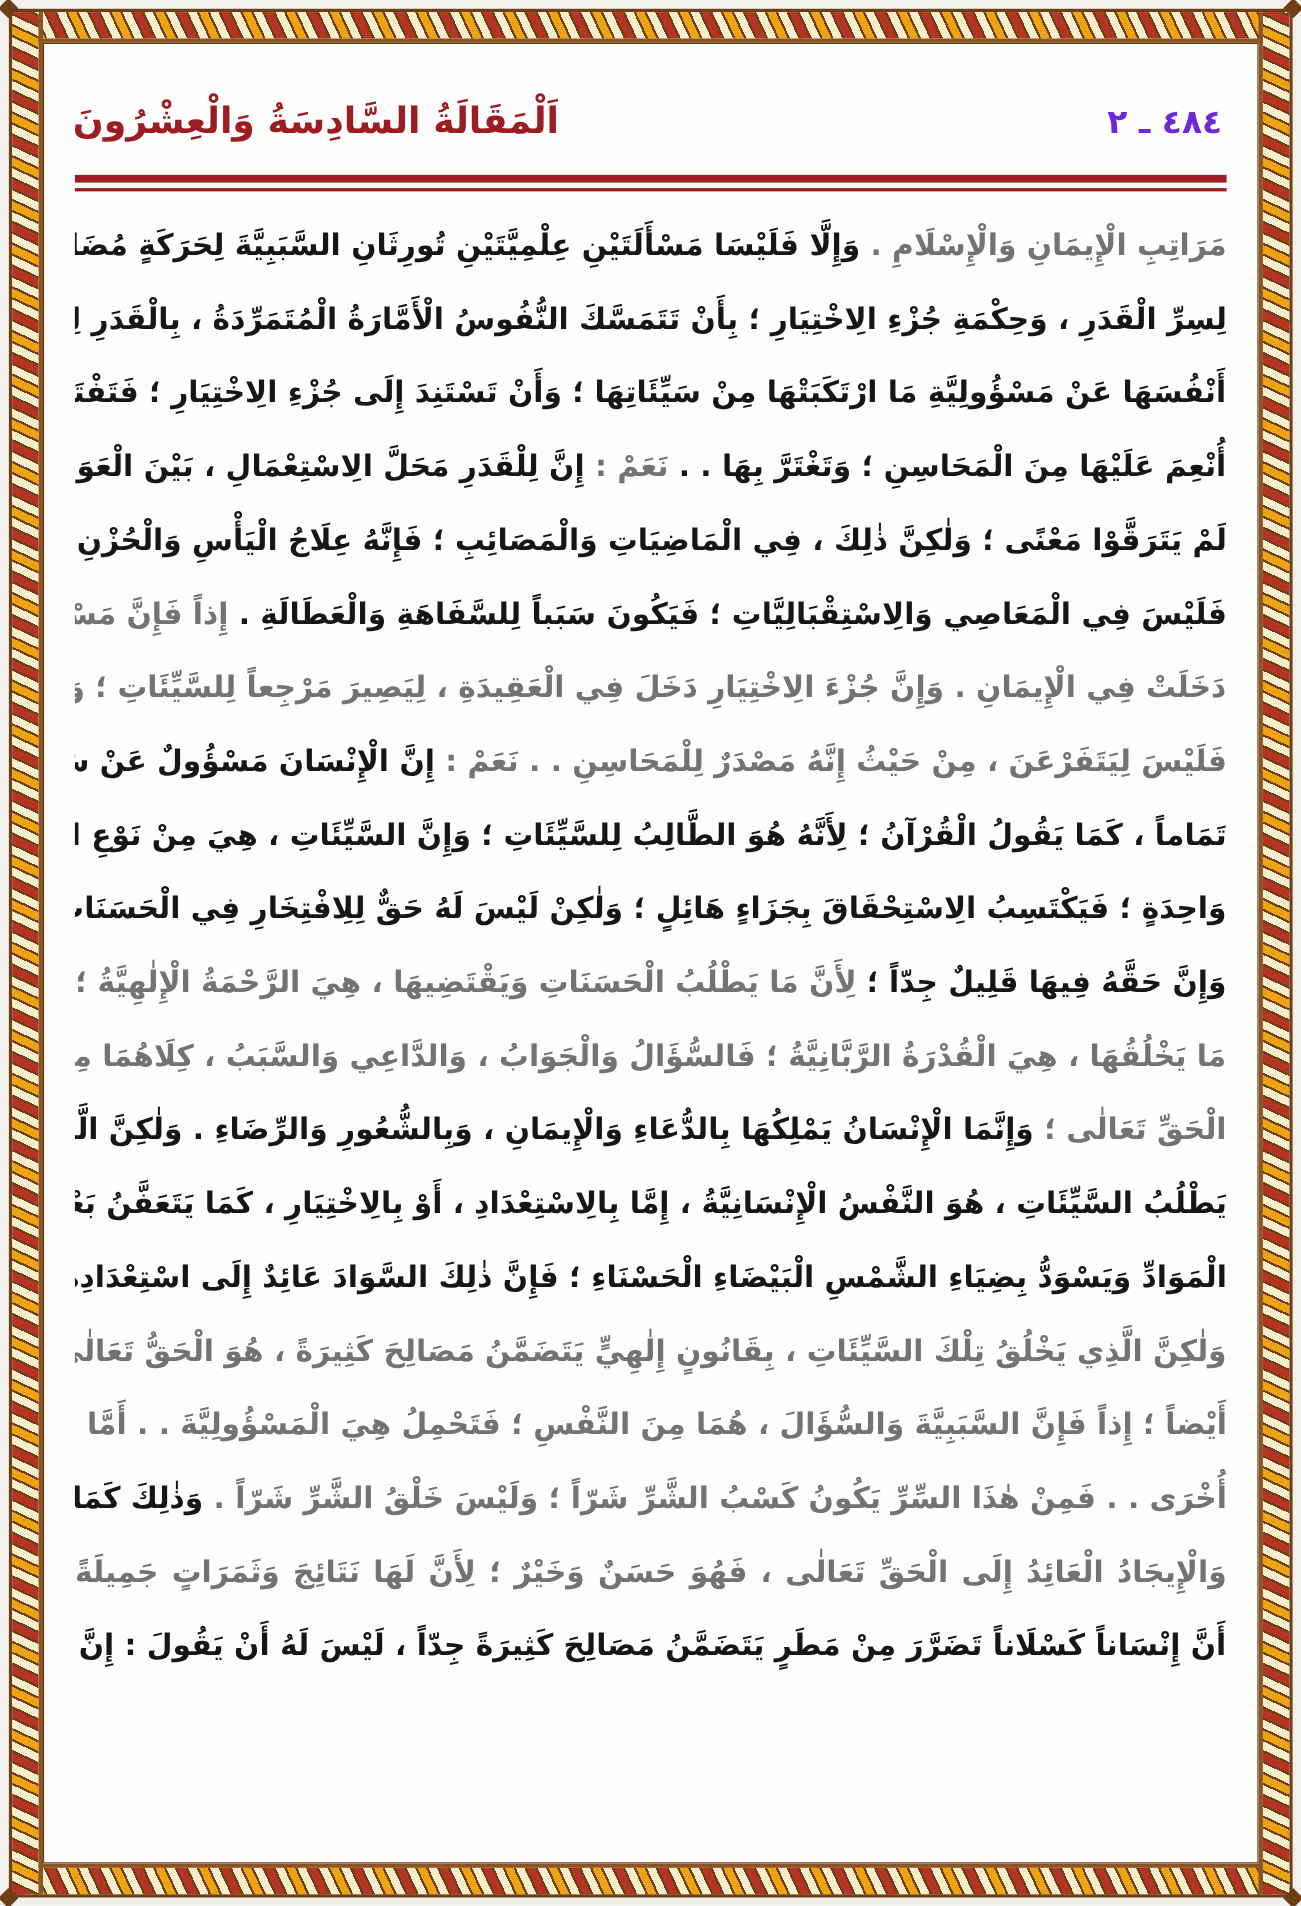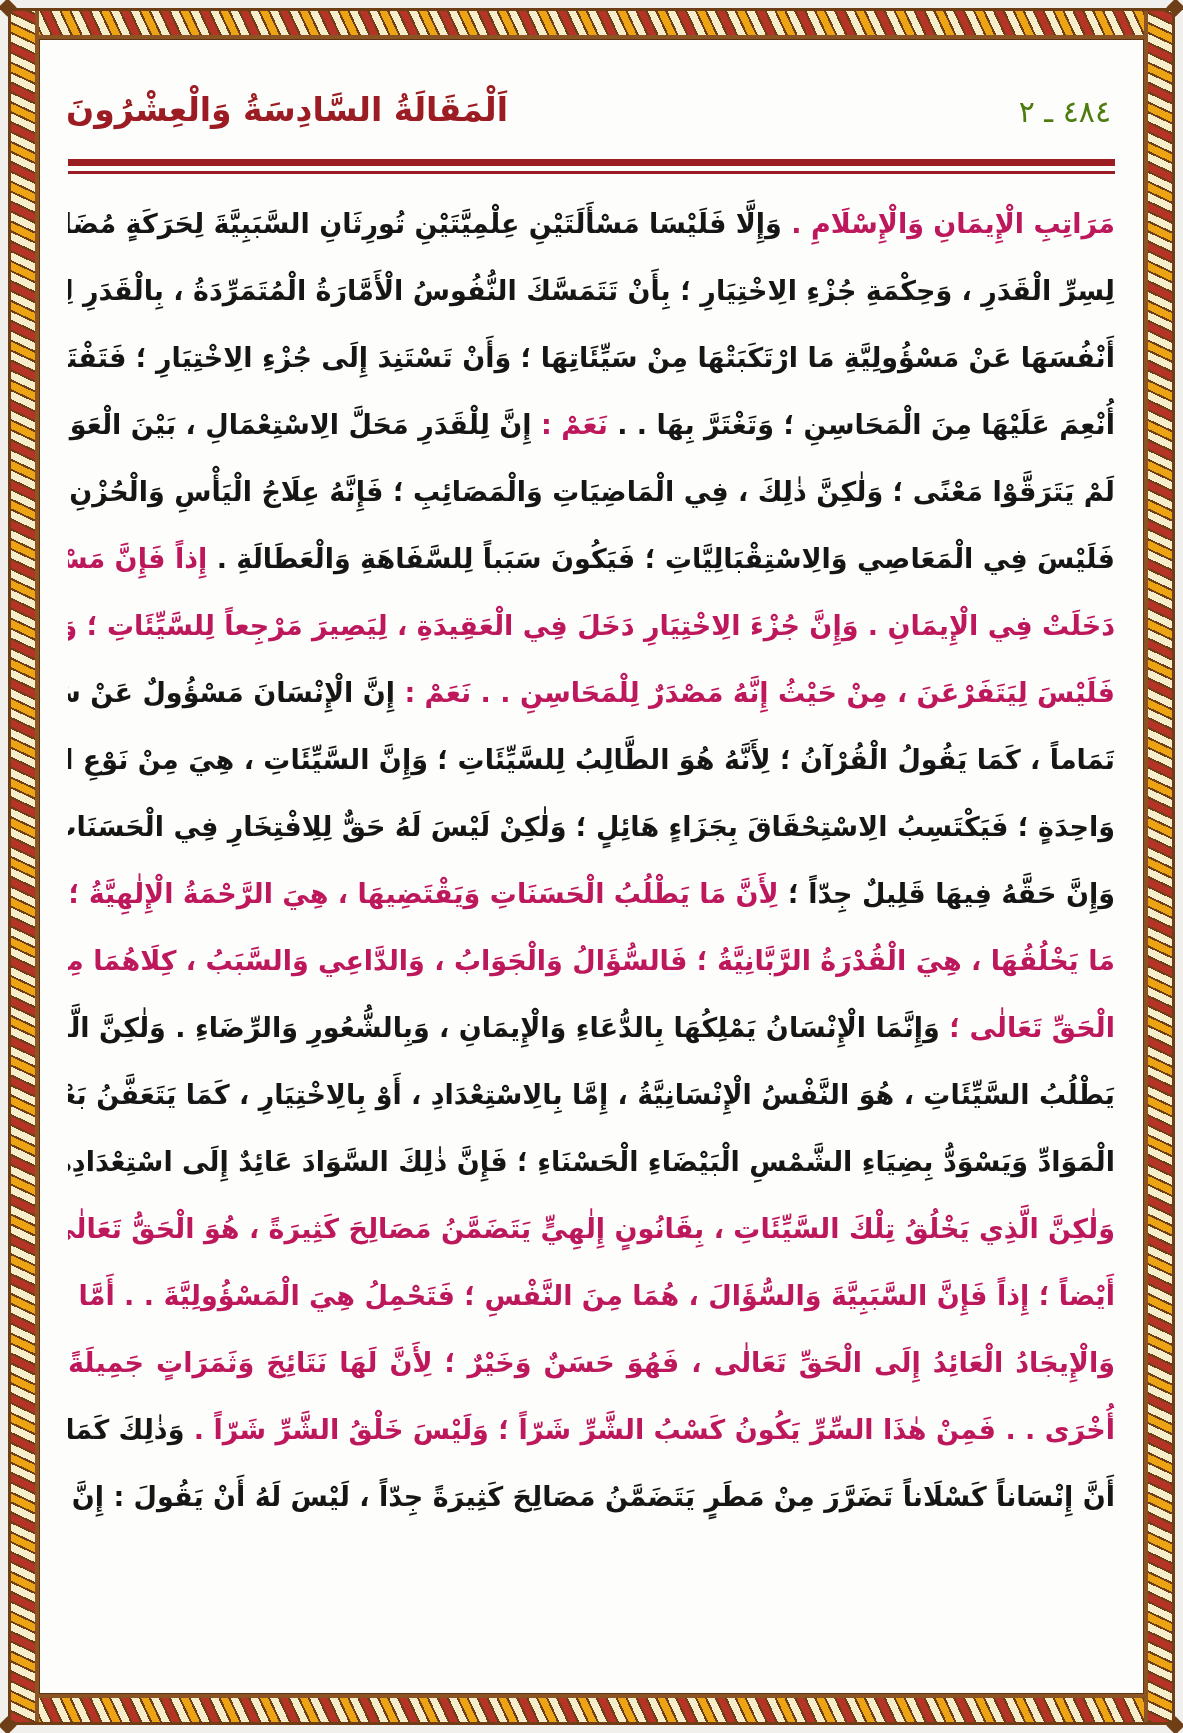--- a/index.html
+++ b/index.html
@@ -43,21 +43,21 @@
     position:absolute;inset:28px;
     background:#fdfdfb;
     border:1px solid #5f3410;
     padding:26px 26px 0 26px;
     box-sizing:border-box;
   }
   
   .header{position:relative;height:108px;}
   .page-number{
     position:absolute;top:28px;right:6px;
-    color:#4d7c0f;font-size:30px;font-weight:normal;
+    color:#6d28d9;font-size:30px;font-weight:bold;
     letter-spacing:2px;white-space:nowrap;
   }
   .page-title{
     position:absolute;top:24px;left:0;right:0;
     text-align:left;
     color:#9b1d23;font-size:33px;font-weight:bold;
     white-space:nowrap;
   }
   .double-rule{
     position:absolute;left:2px;right:2px;bottom:0;
@@ -73,21 +73,21 @@
     overflow:hidden;
     height:67px;
     line-height:67px;
     font-size:27px;
     font-weight:bold;
     text-align:justify;
     text-align-last:justify;
     color:#161616;
   }
   .line span.black{color:#161616;}
-  .line span.red{color:#be185d;}
+  .line span.red{color:#737373;}
 </style>
 </head>
 <body>
 
 <div class="page">
 
   <div class="frame">
     <div class="strip h top"></div>
     <div class="strip h bottom"></div>
     <div class="strip v left"></div>
@@ -112,22 +112,22 @@
           <div class="line"><span class="red">فَلَيْسَ لِيَتَفَرْعَنَ ، مِنْ حَيْثُ إِنَّهُ مَصْدَرٌ لِلْمَحَاسِنِ . . نَعَمْ : </span><span class="black">إِنَّ الْإِنْسَانَ مَسْؤُولٌ عَنْ سَيِّئَاتِهِ</span></div>
           <div class="line"><span class="black">تَمَاماً ، كَمَا يَقُولُ الْقُرْآنُ ؛ لِأَنَّهُ هُوَ الطَّالِبُ لِلسَّيِّئَاتِ ؛ وَإِنَّ السَّيِّئَاتِ ، هِيَ مِنْ نَوْعِ التَّخْرِيبَاتِ .</span></div>
           <div class="line"><span class="black">وَاحِدَةٍ ؛ فَيَكْتَسِبُ الِاسْتِحْقَاقَ بِجَزَاءٍ هَائِلٍ ؛ وَلٰكِنْ لَيْسَ لَهُ حَقٌّ لِلِافْتِخَارِ فِي الْحَسَنَاتِ ؛</span></div>
           <div class="line"><span class="black">وَإِنَّ حَقَّهُ فِيهَا قَلِيلٌ جِدّاً ؛ </span><span class="red">لِأَنَّ مَا يَطْلُبُ الْحَسَنَاتِ وَيَقْتَضِيهَا ، هِيَ الرَّحْمَةُ الْإِلٰهِيَّةُ ؛ وَأَنَّ</span></div>
           <div class="line"><span class="red">مَا يَخْلُقُهَا ، هِيَ الْقُدْرَةُ الرَّبَّانِيَّةُ ؛ فَالسُّؤَالُ وَالْجَوَابُ ، وَالدَّاعِي وَالسَّبَبُ ، كِلَاهُمَا مِنَ</span></div>
           <div class="line"><span class="red">الْحَقِّ تَعَالٰى ؛ </span><span class="black">وَإِنَّمَا الْإِنْسَانُ يَمْلِكُهَا بِالدُّعَاءِ وَالْإِيمَانِ ، وَبِالشُّعُورِ وَالرِّضَاءِ . وَلٰكِنَّ الَّذِي</span></div>
           <div class="line"><span class="black">يَطْلُبُ السَّيِّئَاتِ ، هُوَ النَّفْسُ الْإِنْسَانِيَّةُ ، إِمَّا بِالِاسْتِعْدَادِ ، أَوْ بِالِاخْتِيَارِ ، كَمَا يَتَعَفَّنُ بَعْضُ</span></div>
           <div class="line"><span class="black">الْمَوَادِّ وَيَسْوَدُّ بِضِيَاءِ الشَّمْسِ الْبَيْضَاءِ الْحَسْنَاءِ ؛ فَإِنَّ ذٰلِكَ السَّوَادَ عَائِدٌ إِلَى اسْتِعْدَادِهِ ؛</span></div>
           <div class="line"><span class="red">وَلٰكِنَّ الَّذِي يَخْلُقُ تِلْكَ السَّيِّئَاتِ ، بِقَانُونٍ إِلٰهِيٍّ يَتَضَمَّنُ مَصَالِحَ كَثِيرَةً ، هُوَ الْحَقُّ تَعَالٰى</span></div>
           <div class="line"><span class="red">أَيْضاً ؛ إِذاً فَإِنَّ السَّبَبِيَّةَ وَالسُّؤَالَ ، هُمَا مِنَ النَّفْسِ ؛ فَتَحْمِلُ هِيَ الْمَسْؤُولِيَّةَ . . أَمَّا الْخَلْقُ</span></div>
+          <div class="line"><span class="red">أُخْرَى . . فَمِنْ هٰذَا السِّرِّ يَكُونُ كَسْبُ الشَّرِّ شَرّاً ؛ وَلَيْسَ خَلْقُ الشَّرِّ شَرّاً . </span><span class="black">وَذٰلِكَ كَمَا</span></div>
           <div class="line"><span class="red">وَالْإِيجَادُ الْعَائِدُ إِلَى الْحَقِّ تَعَالٰى ، فَهُوَ حَسَنٌ وَخَيْرٌ ؛ لِأَنَّ لَهَا نَتَائِجَ وَثَمَرَاتٍ جَمِيلَةً</span></div>
-          <div class="line"><span class="red">أُخْرَى . . فَمِنْ هٰذَا السِّرِّ يَكُونُ كَسْبُ الشَّرِّ شَرّاً ؛ وَلَيْسَ خَلْقُ الشَّرِّ شَرّاً . </span><span class="black">وَذٰلِكَ كَمَا</span></div>
           <div class="line"><span class="black">أَنَّ إِنْسَاناً كَسْلَاناً تَضَرَّرَ مِنْ مَطَرٍ يَتَضَمَّنُ مَصَالِحَ كَثِيرَةً جِدّاً ، لَيْسَ لَهُ أَنْ يَقُولَ : إِنَّ الْمَطَرَ</span></div>
         </div>
 
     </div>
   </div>
 
   <div class="finial tl"></div>
   <div class="finial tr"></div>
   <div class="finial bl"></div>
   <div class="finial br"></div>

